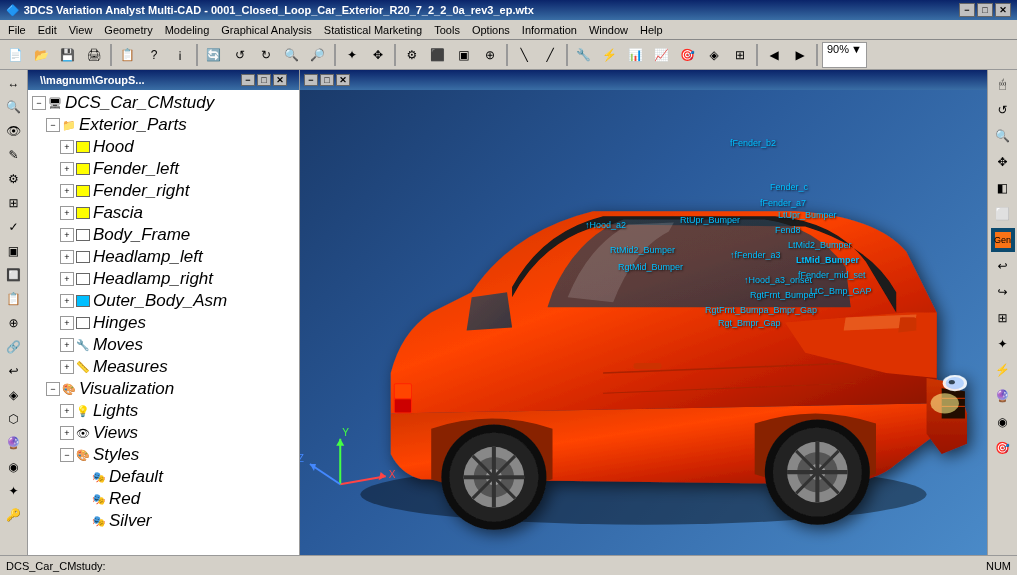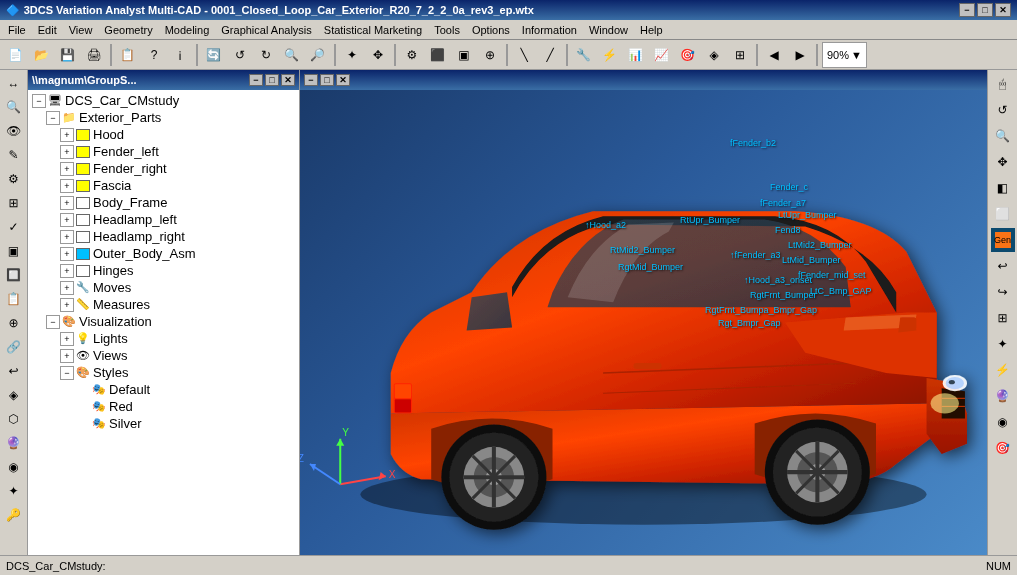--- a/index.html
+++ b/index.html
@@ -55,21 +55,21 @@
     .tb-btn {
       width: 24px; height: 24px;
       background: #d4d0c8;
       border: 1px solid transparent;
       cursor: pointer;
       display: flex; align-items: center; justify-content: center;
       font-size: 12px;
     }
     .tb-separator { width: 2px; height: 22px; background: #999; margin: 0 2px; }
     .zoom-box {
-      display: flex; align-items: center; gap: 2px;
+      display: flex; gap: 2px;
       background: white;
       border: 1px solid #999;
       padding: 0 4px;
       height: 26px;
       font-size: 11px;
     }
 
     
     #main-content {
       display: flex;
@@ -107,21 +107,21 @@
       flex-direction: column;
       overflow: hidden;
     }
     #tree-header {
       height: 20px;
       background: linear-gradient(to bottom, #0a246a, #3a6ea5);
       color: white;
       display: flex;
       align-items: center;
       justify-content: space-between;
-      padding: 0 4px;
+      padding: 0 12px;
       font-size: 11px;
       font-weight: bold;
     }
     #tree-header .tree-controls { display: flex; gap: 2px; }
     #tree-header .win-btn {
       width: 14px; height: 12px; background: #c0c0c0; border: 1px solid #666;
       cursor: pointer; font-size: 9px; display: flex; align-items: center; justify-content: center; color: black;
     }
     #tree-body {
       flex: 1;
@@ -156,21 +156,21 @@
       margin-right: 3px;
       flex-shrink: 0;
     }
     .tree-item .icon-img {
       width: 14px; height: 14px;
       margin-right: 3px;
       flex-shrink: 0;
       display: flex; align-items: center; justify-content: center;
       font-size: 11px;
     }
-    .tree-item .label { font-size: 13px; }
+    .tree-item .label { font-size: 17px; font-style: italic; }
 
     
     #view-panel {
       flex: 1;
       display: flex;
       flex-direction: column;
       overflow: hidden;
     }
     #view-header {
       height: 20px;
@@ -603,21 +603,21 @@
 
       
       <div class="car-label" style="left:430px; top:48px;">fFender_b2</div>
       <div class="car-label" style="left:460px; top:68px;margin-top:40px;">fFender_a7</div>
       <div class="car-label" style="left:285px; top:130px;">↑Hood_a2</div>
       <div class="car-label" style="left:380px; top:125px;">RtUpr_Bumper</div>
       <div class="car-label" style="left:470px; top:92px;">Fender_c</div>
       <div class="car-label" style="left:478px; top:120px;">LtUpr_Bumper</div>
       <div class="car-label" style="left:475px; top:135px;">Fend8</div>
       <div class="car-label" style="left:488px; top:150px;">LtMid2_Bumper</div>
-      <div class="car-label" style="left:482px; top:165px;">LtMid_Bumper</div>
+      <div class="car-label" style="left:496px; top:165px;font-weight:bold;">LtMid_Bumper</div>
       <div class="car-label" style="left:430px; top:160px;">↑fFender_a3</div>
       <div class="car-label" style="left:310px; top:155px;">RtMid2_Bumper</div>
       <div class="car-label" style="left:498px; top:180px;">fFender_mid_set</div>
       <div class="car-label" style="left:318px; top:172px;">RgtMid_Bumper</div>
       <div class="car-label" style="left:444px; top:185px;">↑Hood_a3_onset</div>
       <div class="car-label" style="left:510px; top:196px;">LtC_Bmp_GAP</div>
       <div class="car-label" style="left:450px; top:200px;">RgtFrnt_Bumper</div>
       <div class="car-label" style="left:405px; top:215px;">RgtFrnt_Bumpa_Bmpr_Gap</div>
       <div class="car-label" style="left:418px; top:228px;">Rgt_Bmpr_Gap</div>
     </div>

